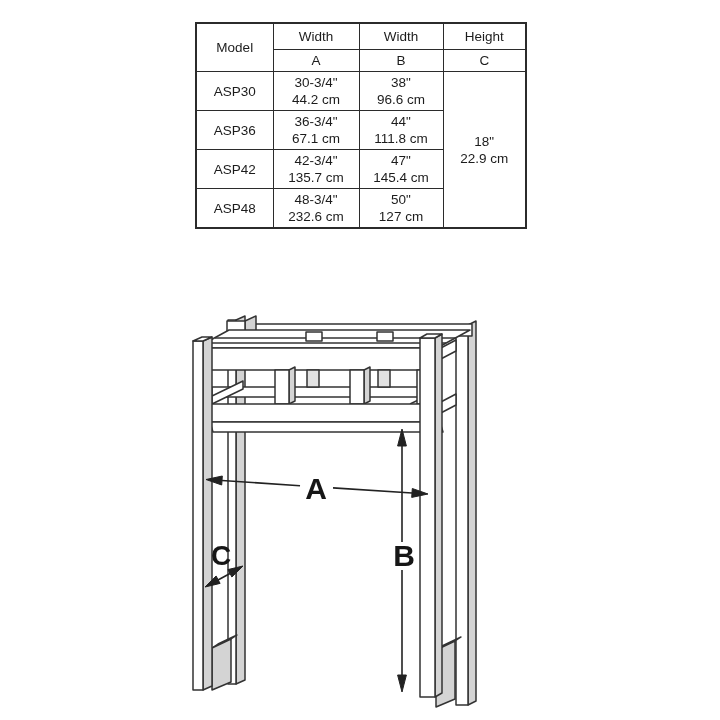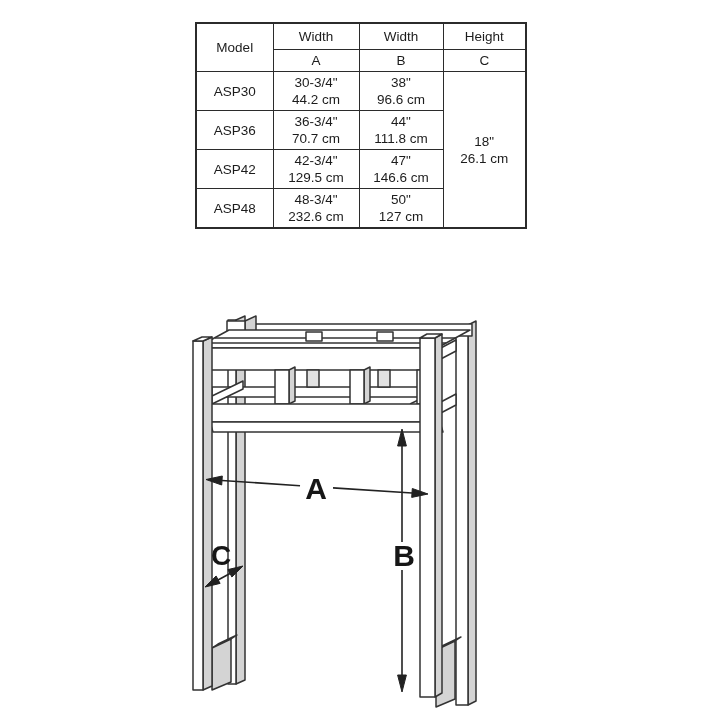--- a/index.html
+++ b/index.html
@@ -56,43 +56,43 @@
           <td class="cell-2line">
             <div>30-3/4"</div>
             <div>44.2 cm</div>
           </td>
           <td class="cell-2line">
             <div>38"</div>
             <div>96.6 cm</div>
           </td>
           <td rowspan="4" class="cell-2line">
             <div>18"</div>
-            <div>26.1 cm</div>
+            <div>22.9 cm</div>
           </td>
         </tr>
         <tr class="data-row">
           <td>ASP36</td>
           <td class="cell-2line">
             <div>36-3/4"</div>
-            <div>70.7 cm</div>
+            <div>67.1 cm</div>
           </td>
           <td class="cell-2line">
             <div>44"</div>
             <div>111.8 cm</div>
           </td>
         </tr>
         <tr class="data-row">
           <td>ASP42</td>
           <td class="cell-2line">
             <div>42-3/4"</div>
-            <div>129.5 cm</div>
+            <div>135.7 cm</div>
           </td>
           <td class="cell-2line">
             <div>47"</div>
-            <div>146.6 cm</div>
+            <div>145.4 cm</div>
           </td>
         </tr>
         <tr class="data-row">
           <td>ASP48</td>
           <td class="cell-2line">
             <div>48-3/4"</div>
             <div>232.6 cm</div>
           </td>
           <td class="cell-2line">
             <div>50"</div>

